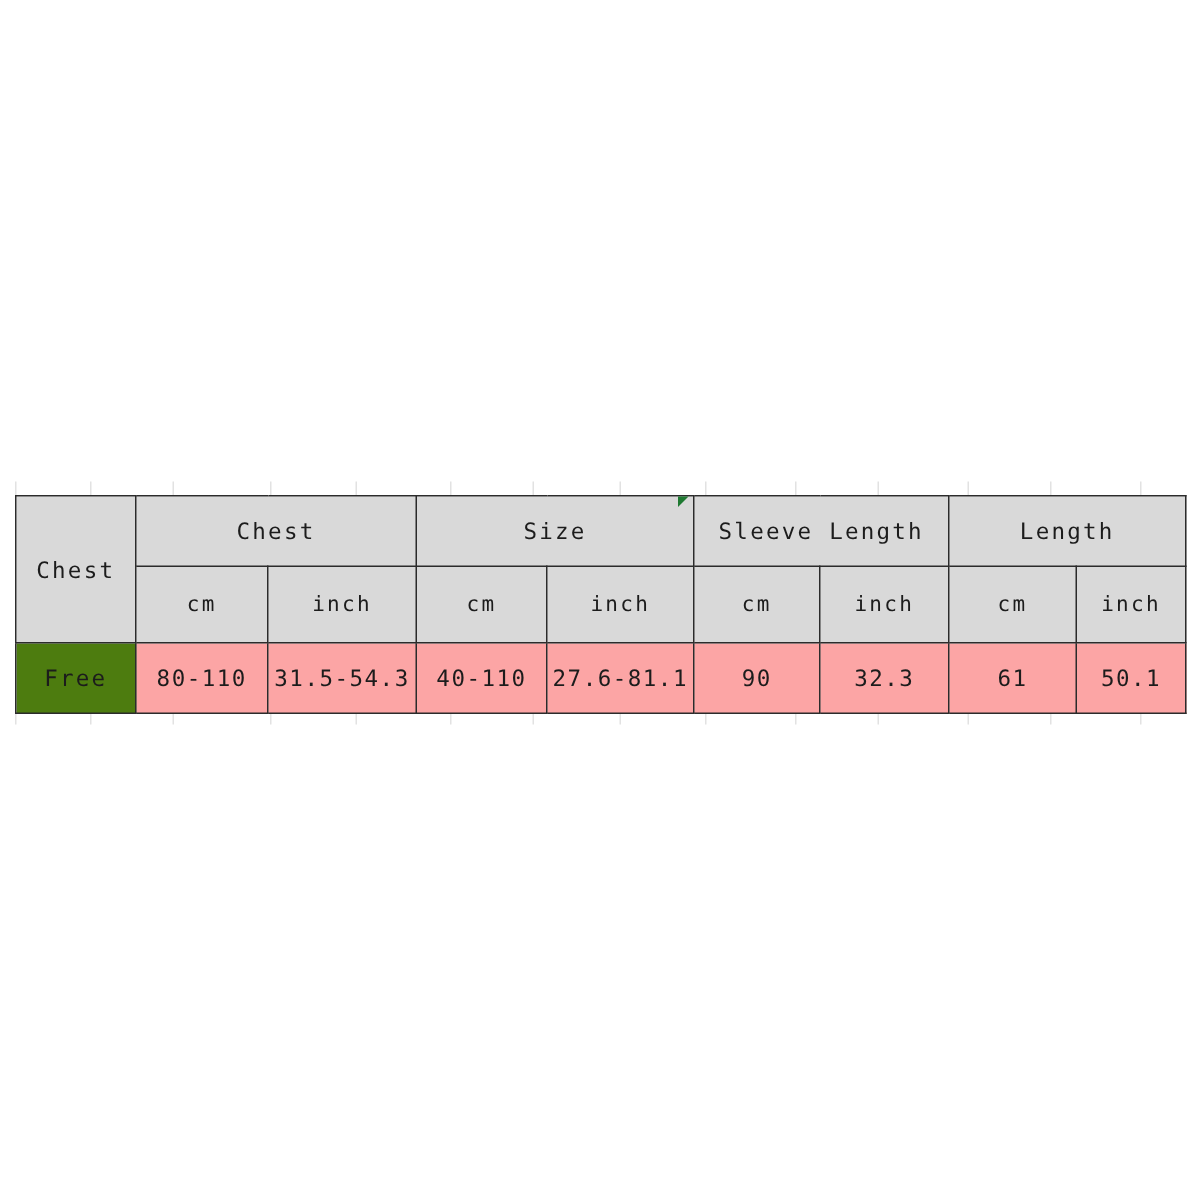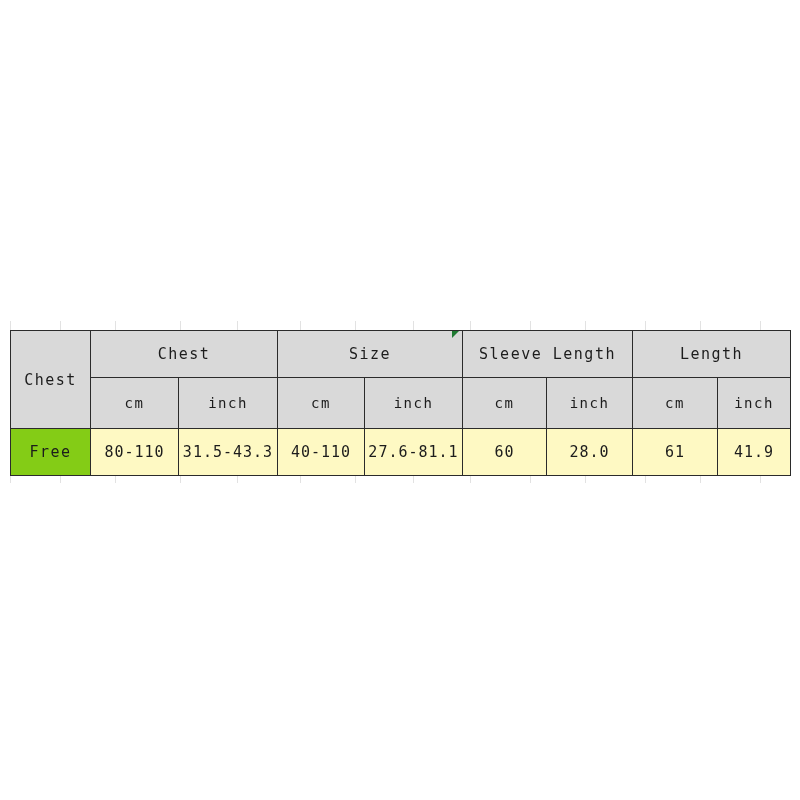--- a/index.html
+++ b/index.html
@@ -78,25 +78,25 @@
   }
   
   tr.unit-row th {
     height: 50px;
     font-size: 14px;
   }
   
   tr.data-row td {
     height: 46px;
     font-size: 15px;
-    background: #fef9c3;
+    background: #fca5a5;
     letter-spacing: 1px;
   }
   tr.data-row td.rowhead {
-    background: #84cc16;
+    background: #4d7c0f;
     letter-spacing: 1.5px;
   }
 
   th.size-head {
     font-size: 14px;
   }
 
   
   .note-marker {
     position: absolute;
@@ -176,27 +176,27 @@
           <th>cm</th>
           <th>inch</th>
           <th>cm</th>
           <th>inch</th>
         </tr>
       </thead>
       <tbody>
         <tr class="data-row">
           <td class="rowhead">Free</td>
           <td>80-110</td>
-          <td>31.5-43.3</td>
+          <td>31.5-54.3</td>
           <td>40-110</td>
           <td>27.6-81.1</td>
-          <td>60</td>
-          <td>28.0</td>
+          <td>90</td>
+          <td>32.3</td>
           <td>61</td>
-          <td>41.9</td>
+          <td>50.1</td>
         </tr>
       </tbody>
     </table>
   </div>
 
   <div class="note-marker"></div>
 
 </div>
 
 </body></html>

